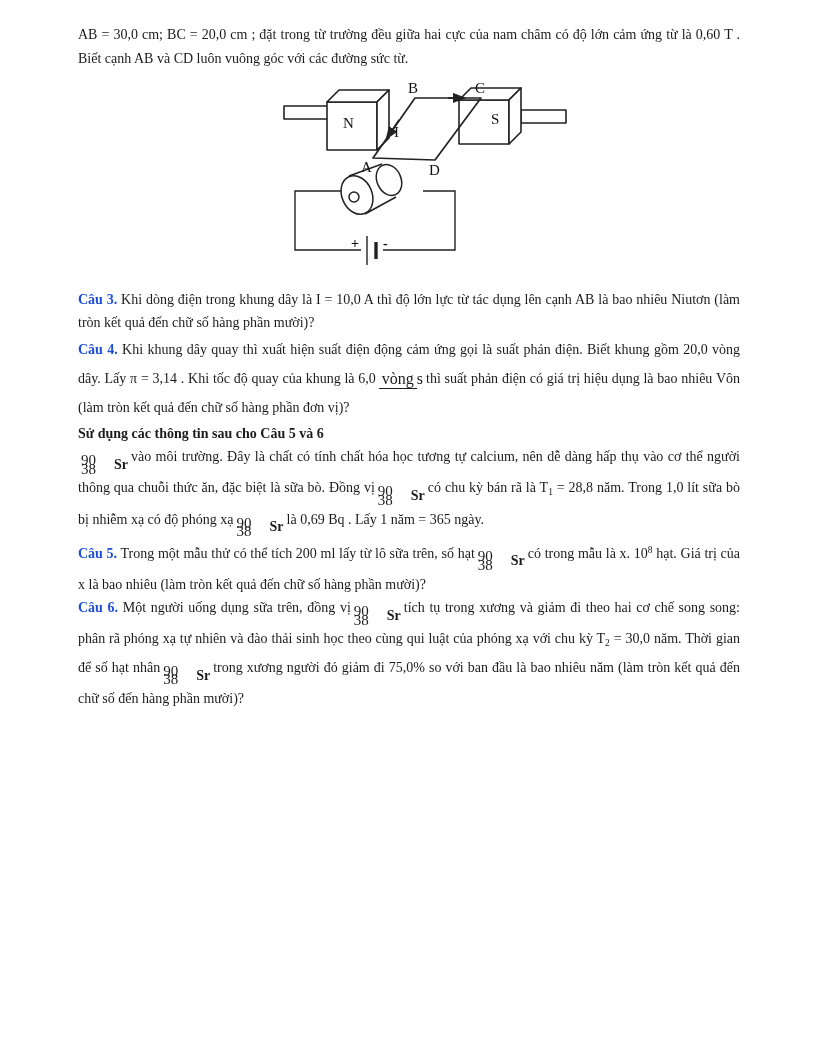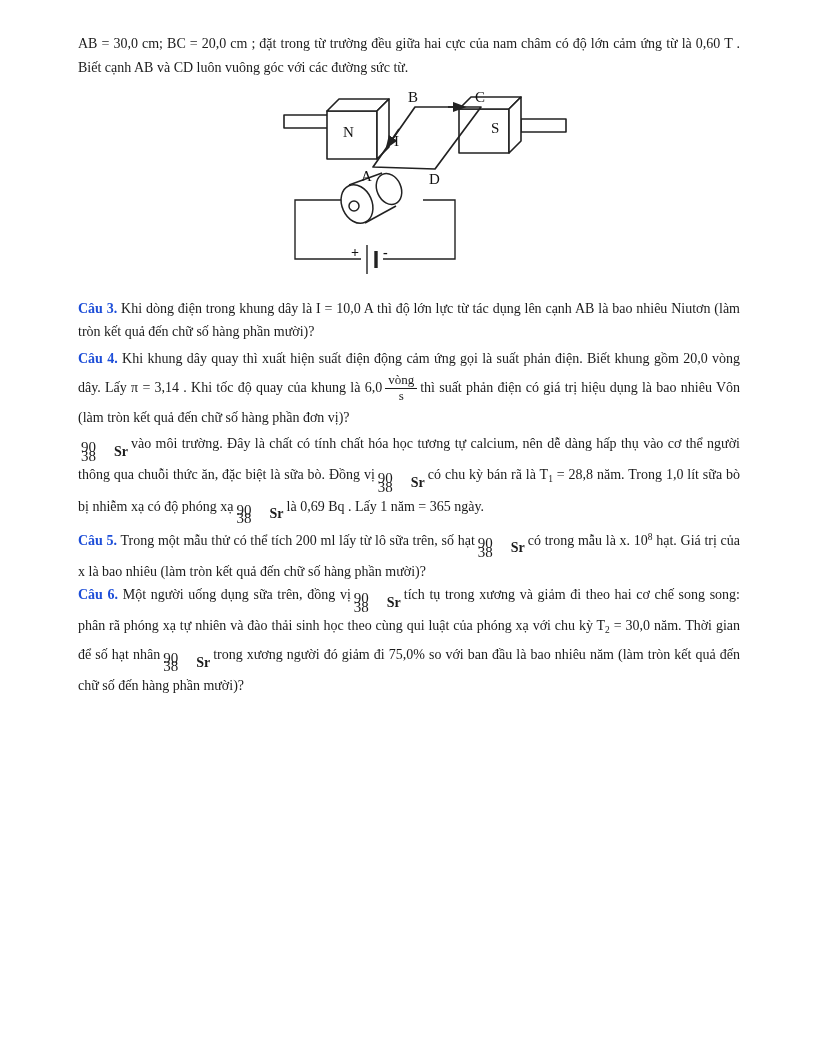--- a/index.html
+++ b/index.html
@@ -3,33 +3,33 @@
 <meta charset="utf-8">
 <style>
   html,body{margin:0;padding:0;background:#ffffff;}
   body{
     width:816px;height:1056px;
     font-family:"Liberation Serif","DejaVu Serif",serif;
     color:#1b1b1b;
     position:relative;
     overflow:hidden;
   }
-  .page{padding:32px 76px 0 78px;font-size:14px;line-height:23.5px;}
+  .page{padding:23px 76px 0 78px;font-size:14px;line-height:23.5px;}
   p.para{margin:0;text-align:justify;}
   .qlabel{color:#1d4ed8;font-weight:700;}
   .sec{font-weight:700;text-align:left;}
   .q4{line-height:29px;}
   .figure{margin:10px 0 6px 205px;width:284px;}
   .ssub{font-size:9.5px;vertical-align:-3px;}
   .ssup{font-size:9.5px;vertical-align:4.5px;}
   .nuc{display:inline-flex;align-items:center;vertical-align:-4px;margin:0 3px;white-space:nowrap;}
   .nuc .st{display:inline-block;text-align:right;font-size:15px;line-height:8.5px;margin-right:18px;}
   .nuc .st span{display:block;}
   .nuc .sym{font-size:14px;font-weight:bold;}
-  .frac{display:inline-flex;flex-direction:column;text-align:center;vertical-align:middle;font-size:13px;line-height:1.1;margin:0 3px;justify-content:space-between;}
+  .frac{display:inline-flex;text-align:center;vertical-align:middle;font-size:16px;line-height:1.1;margin:0 3px;justify-content:space-between;}
   .frac .fn{border-bottom:1px solid #1b1b1b;padding:0 3px;display:block;}
   .frac .fd{display:block;}
   .footer{text-align:center;margin-top:3px;}
   .footer .het{font-weight:700;}
   svg .lbl{font-family:"Liberation Serif","DejaVu Serif",serif;font-size:15px;fill:#111;}
   svg .sgn{font-family:"Liberation Serif","DejaVu Serif",serif;font-size:14px;fill:#111;font-weight:700;}
 </style>
 </head>
 <body>
 
@@ -100,20 +100,21 @@
     <span class="qlabel">Câu 3.</span><span> Khi dòng điện trong khung dây là I = 10,0 A thì độ lớn lực từ tác dụng lên cạnh AB là bao nhiêu Niutơn (làm tròn kết quả đến chữ số hàng phần mười)?</span>
   </p>
 
   <p class="para q4">
     <span class="qlabel">Câu 4.</span><span> Khi khung dây quay thì xuất hiện suất điện động cảm ứng gọi là suất phản điện. Biết khung gồm 20,0 vòng dây. Lấy π = 3,14 . Khi tốc độ quay của khung là 6,0</span><span class="frac">
         <span class="fn">vòng</span>
         <span class="fd">s</span>
       </span><span>thì suất phản điện có giá trị hiệu dụng là bao nhiêu Vôn (làm tròn kết quả đến chữ số hàng phần đơn vị)?</span>
   </p>
 
+  <p class="para sec">Sử dụng các thông tin sau cho Câu 5 và 6</p>
 
   <p class="para">
     <span class="nuc">
         <span class="st">
           <span>90</span>
           <span>38</span>
         </span>
         <span class="sym">Sr</span>
       </span><span>vào môi trường. Đây là chất có tính chất hóa học tương tự calcium, nên dễ dàng hấp thụ vào cơ thể người thông qua chuỗi thức ăn, đặc biệt là sữa bò. Đồng vị</span><span class="nuc">
         <span class="st">

